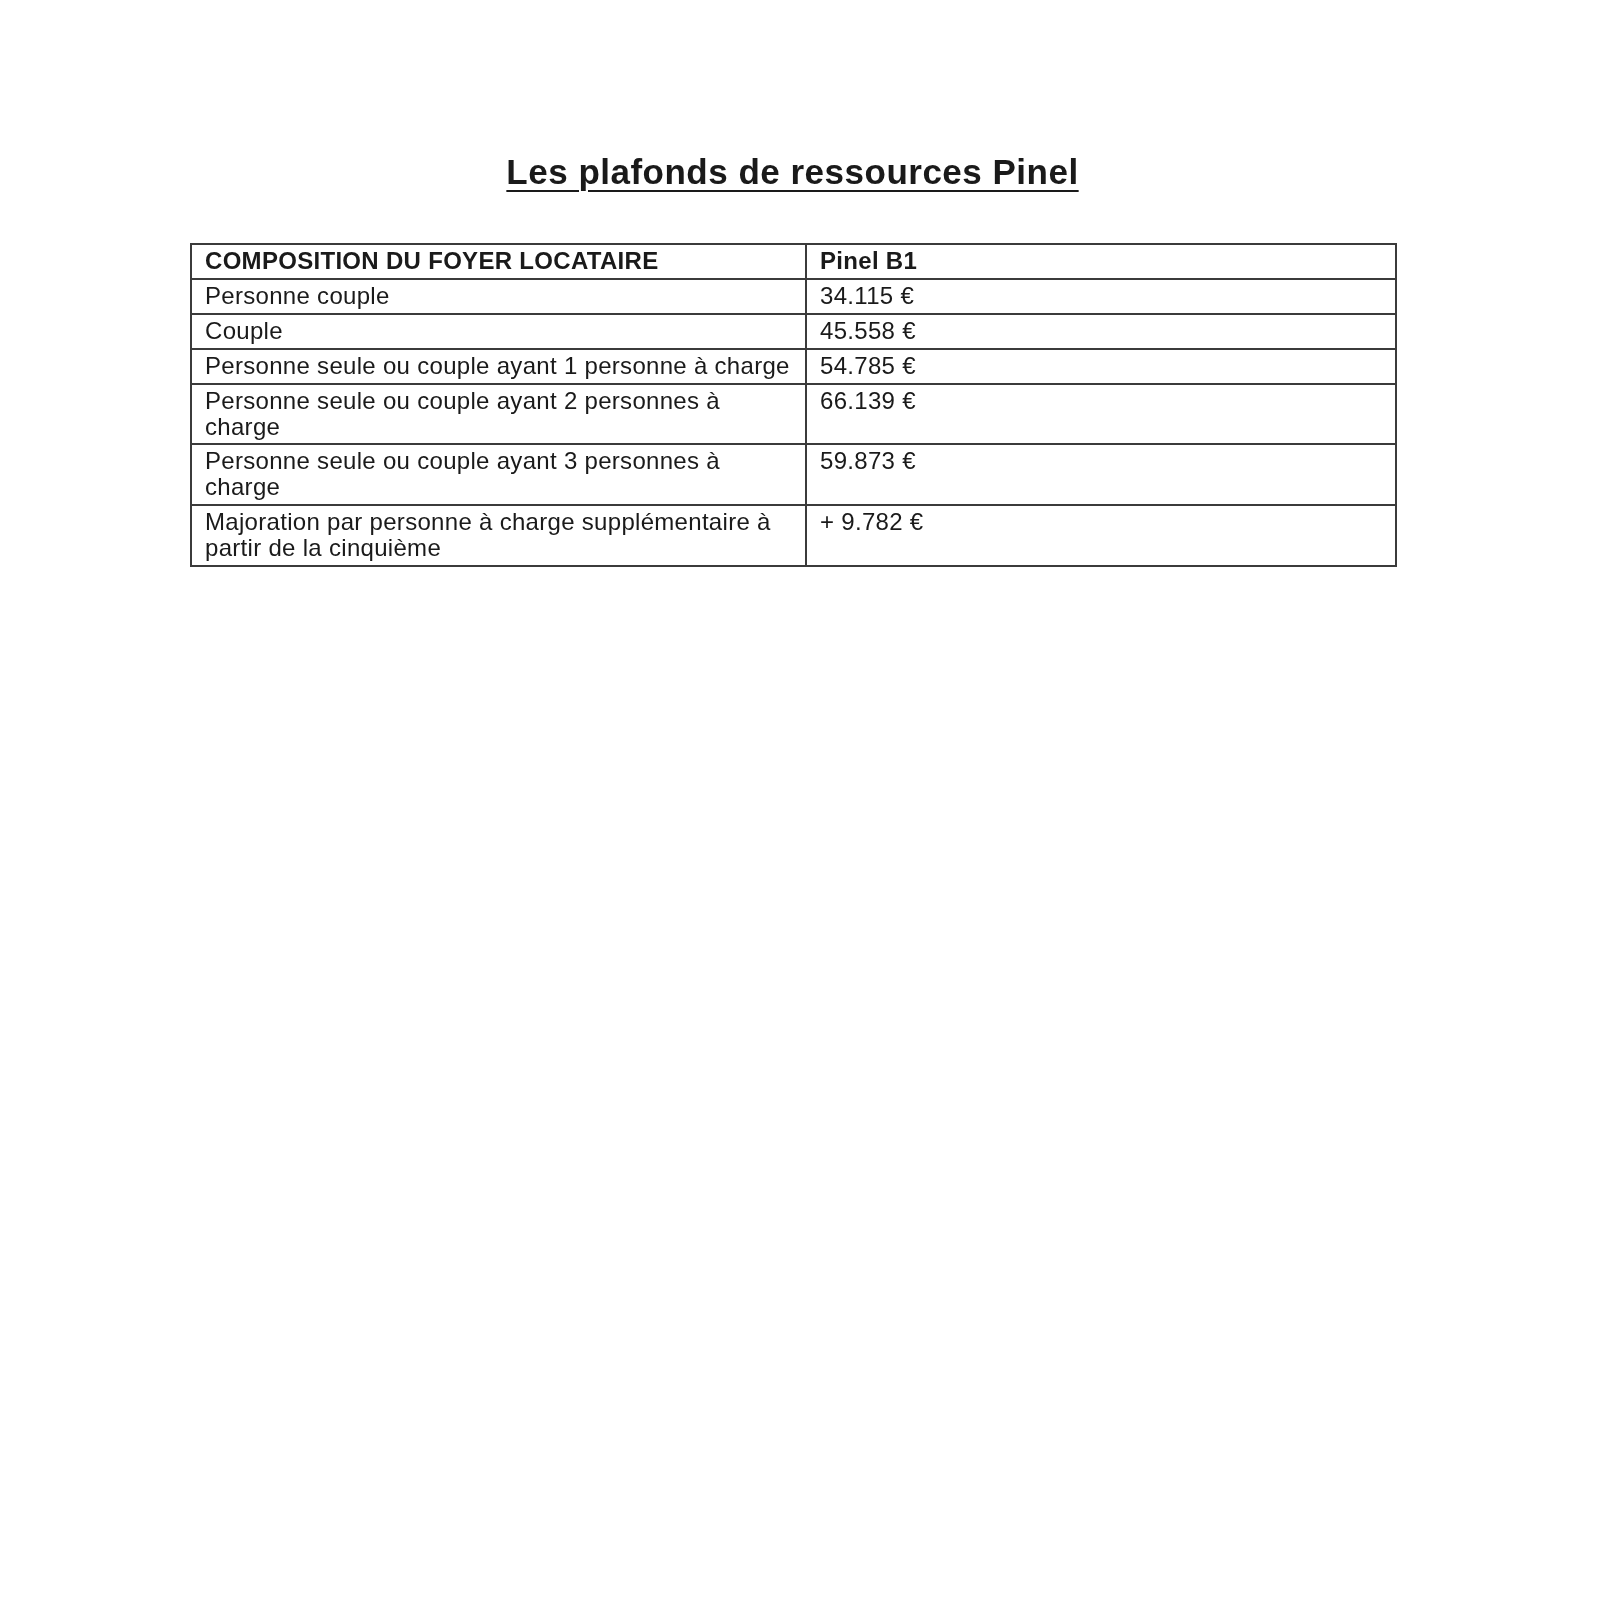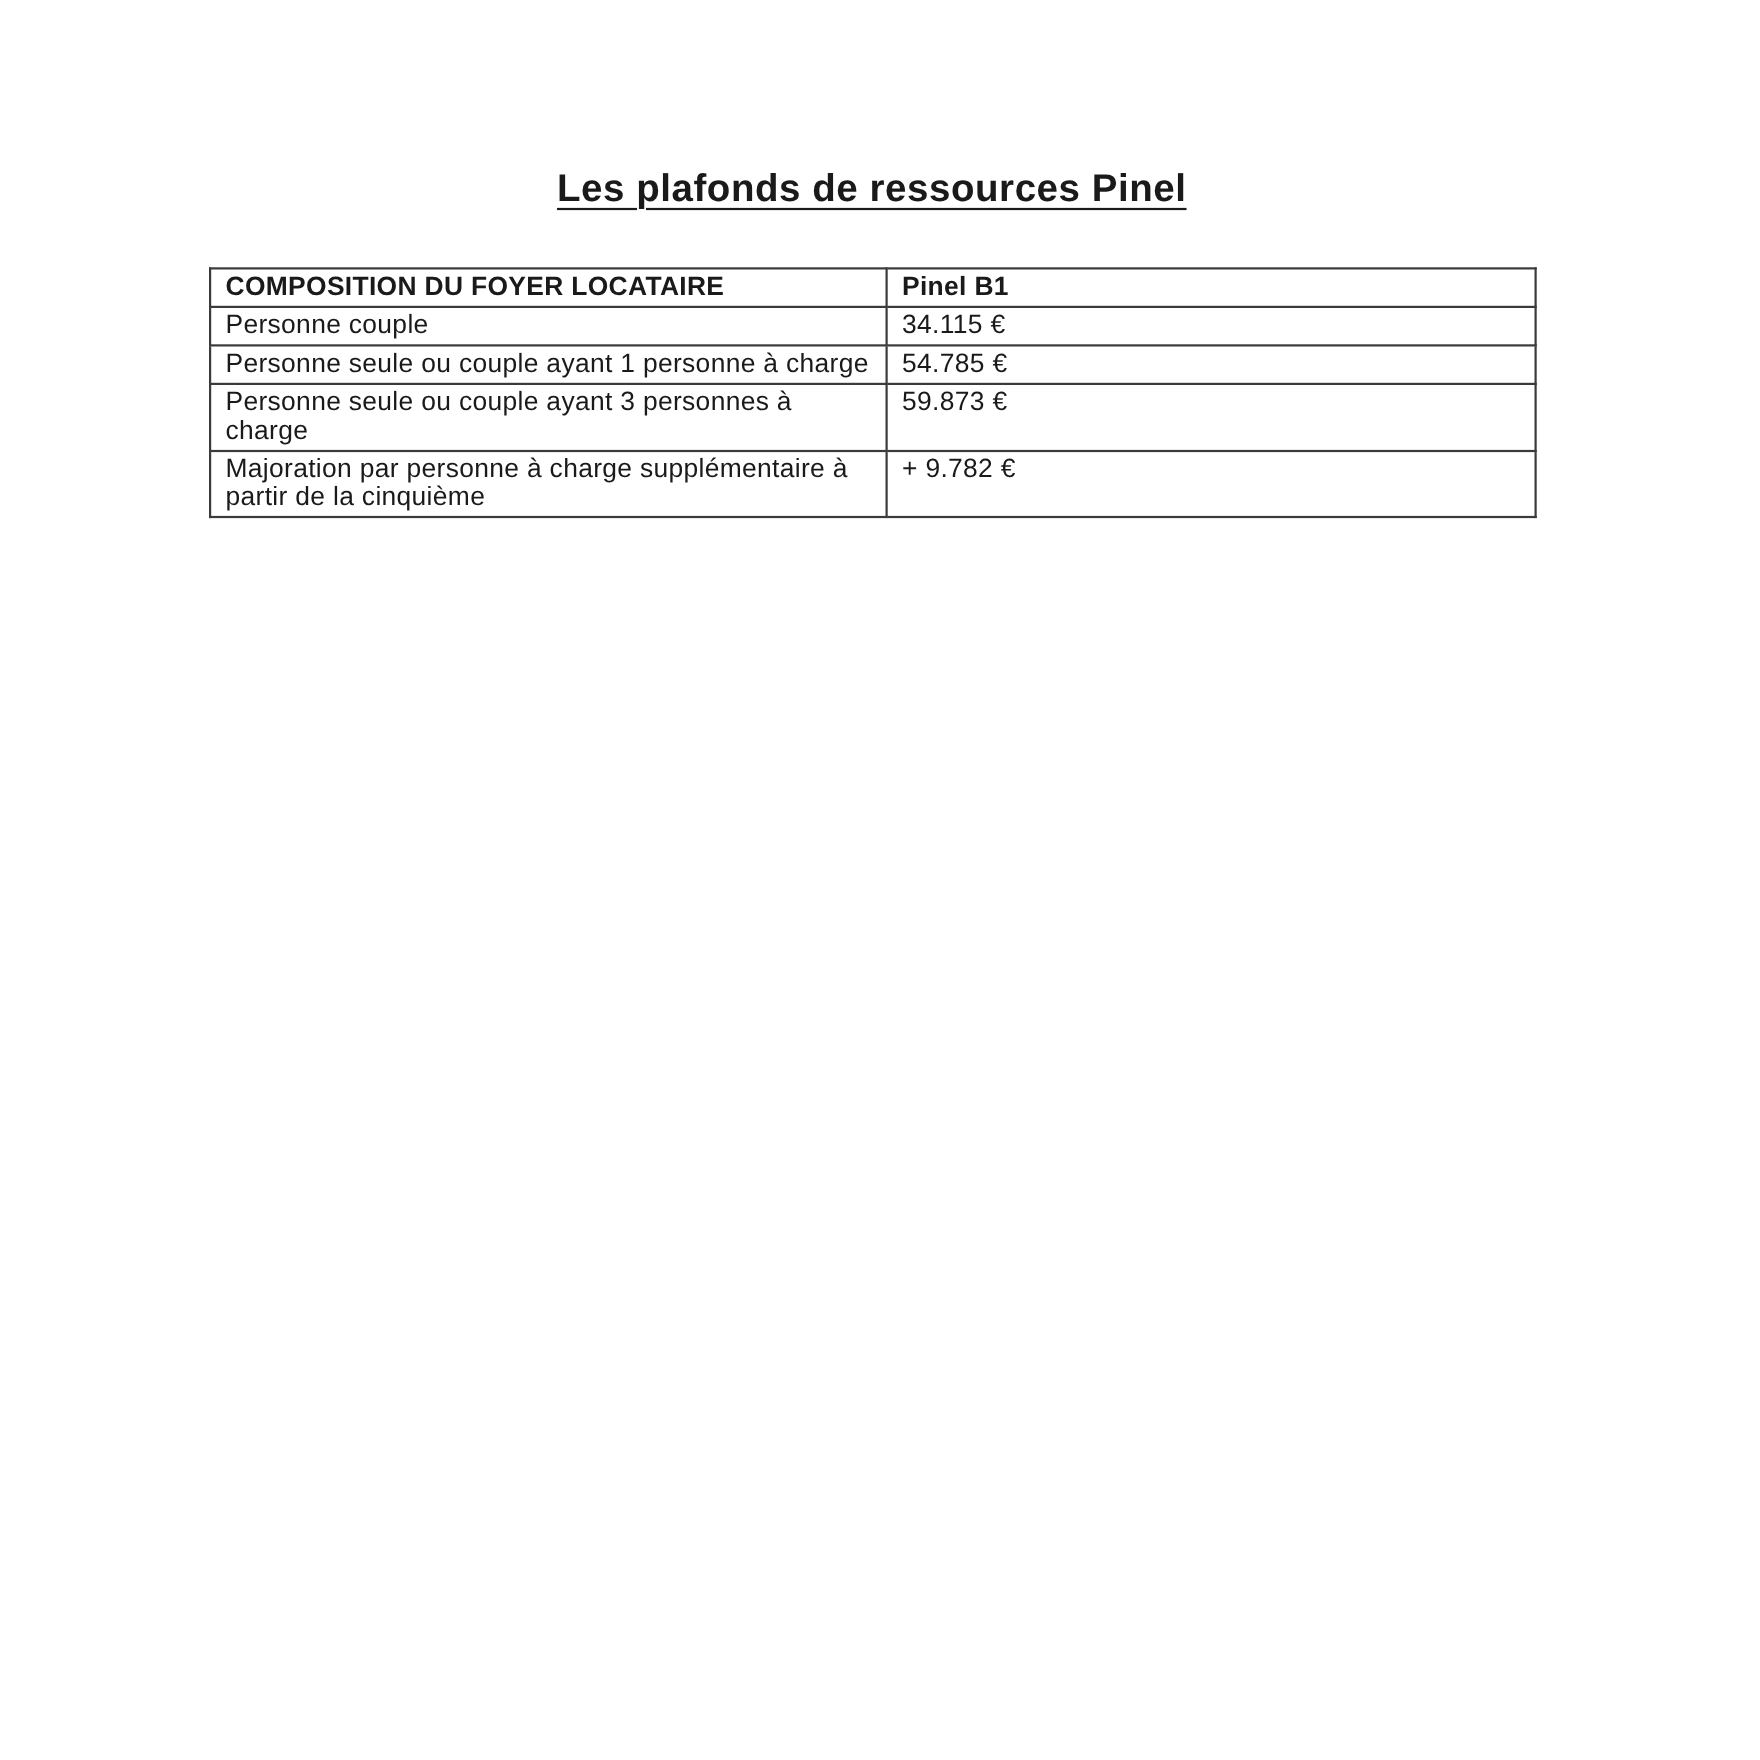--- a/index.html
+++ b/index.html
@@ -75,22 +75,30 @@
         <th>COMPOSITION DU FOYER LOCATAIRE</th>
         <th>Pinel B1</th>
       </tr>
     </thead>
     <tbody>
       <tr>
         <td>Personne couple</td>
         <td>34.115 €</td>
       </tr>
       <tr>
+        <td>Couple</td>
+        <td>45.558 €</td>
+      </tr>
+      <tr>
         <td>Personne seule ou couple ayant 1 personne à charge</td>
         <td>54.785 €</td>
+      </tr>
+      <tr>
+        <td>Personne seule ou couple ayant 2 personnes à charge</td>
+        <td>66.139 €</td>
       </tr>
       <tr>
         <td>Personne seule ou couple ayant 3 personnes à charge</td>
         <td>59.873 €</td>
       </tr>
       <tr>
         <td>Majoration par personne à charge supplémentaire à partir de la cinquième</td>
         <td>+ 9.782 €</td>
       </tr>
     </tbody>

